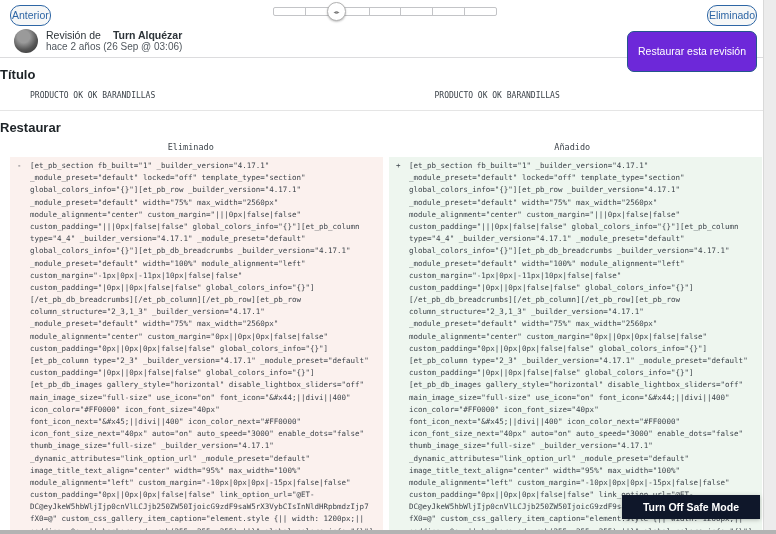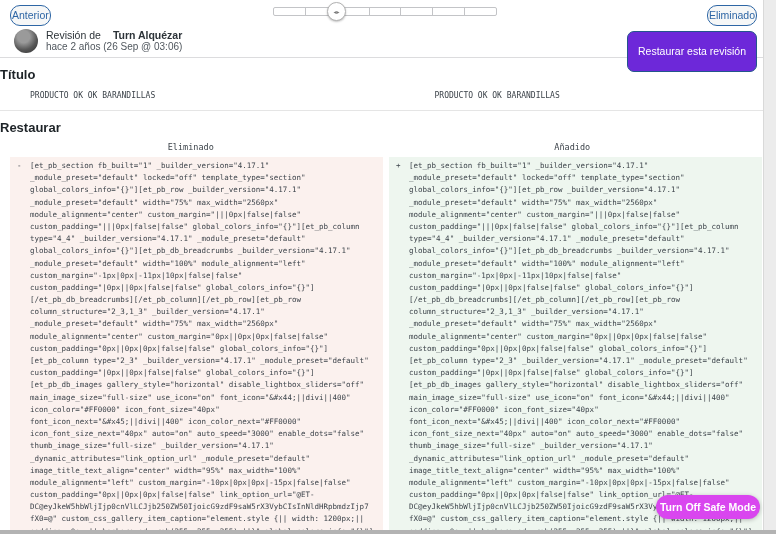--- a/index.html
+++ b/index.html
@@ -60,22 +60,22 @@
   .diff-wrap { display:flex; padding-left:10px; }
   .diff-box { position:relative; width:373px; padding:3px 4px 6px 20px;
     font-family:"DejaVu Sans Mono", monospace; font-size:7.5px; line-height:12.2px;
     color:#3c434a; }
   .diff-box.deleted { background:#fbf1ee; margin-right:6px; }
   .diff-box.added { background:#eef6ef; }
   .marker { position:absolute; left:7px; top:3px; }
   .line { white-space:pre; overflow:hidden; height:12.2px; }
 
   .safe-mode-btn { position:absolute; right:16px; bottom:15px; z-index:10;
-    background:#d946ef; color:#fff; border:none; border-radius:12px;
-    font-size:10.5px; font-weight:bold; padding:6px 4px; cursor:pointer;
+    background:#0f172a; color:#fff; border:none; border-radius:0;
+    font-size:10.5px; font-weight:bold; padding:6px 21px; cursor:pointer;
     box-shadow:0 1px 4px rgba(0,0,0,.25); font-family:"Liberation Sans", sans-serif; }
 </style>
 </head>
 <body>
 
 <div class="content">
 
   <div class="topbar">
     <button class="btn-secondary btn-prev">Anterior</button>
     <div class="slider">

